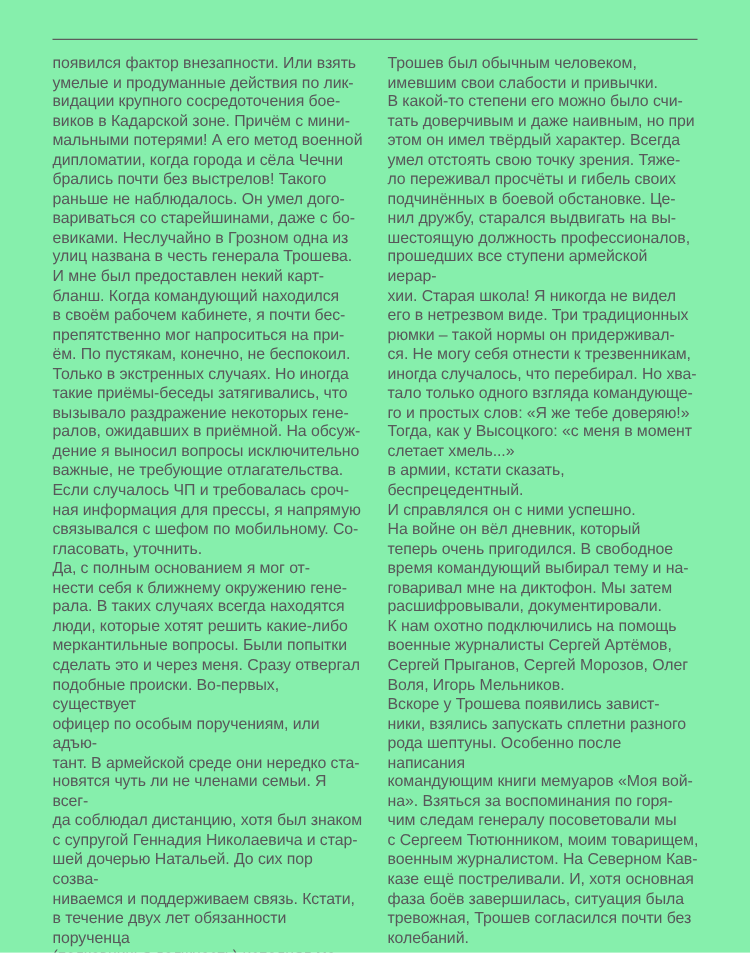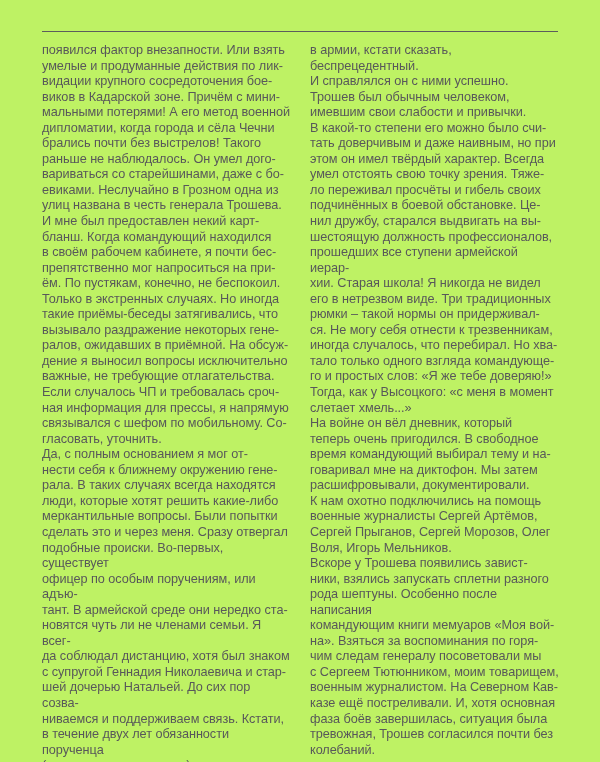--- a/index.html
+++ b/index.html
@@ -10,21 +10,21 @@
     width: 600px;
     height: 762px;
     background: #ffffff;
     font-family: "Liberation Sans", sans-serif;
     overflow: hidden;
   }
   .page {
     position: relative;
     width: 600px;
     height: 762px;
-    background: #bef264;
+    background: #86efac;
     box-sizing: border-box;
   }
   .header-rule {
     position: absolute;
     left: 42px;
     top: 31px;
     width: 516px;
     height: 0;
     border-top: 1.4px solid #5c5c5c;
   }
@@ -120,42 +120,42 @@
 да соблюдал дистанцию, хотя был знаком
 с супругой Геннадия Николаевича и стар-
 шей дочерью Натальей. До сих пор созва-
 ниваемся и поддерживаем связь. Кстати,
 в течение двух лет обязанности порученца
 (полковничья должность) исполнял мо-
 лодой прапорщик Сергей Тужик. Случай</p>
     </div>
 
     <div class="column col-right">
-      <p class="para">в армии, кстати сказать, беспрецедентный.
-И справлялся он с ними успешно.</p>
       <p class="para">    Трошев был обычным человеком,
 имевшим свои слабости и привычки.
 В какой-то степени его можно было счи-
 тать доверчивым и даже наивным, но при
 этом он имел твёрдый характер. Всегда
 умел отстоять свою точку зрения. Тяже-
 ло переживал просчёты и гибель своих
 подчинённых в боевой обстановке. Це-
 нил дружбу, старался выдвигать на вы-
 шестоящую должность профессионалов,
 прошедших все ступени армейской иерар-
 хии. Старая школа! Я никогда не видел
 его в нетрезвом виде. Три традиционных
 рюмки – такой нормы он придерживал-
 ся. Не могу себя отнести к трезвенникам,
 иногда случалось, что перебирал. Но хва-
 тало только одного взгляда командующе-
 го и простых слов: «Я же тебе доверяю!»
 Тогда, как у Высоцкого: «с меня в момент
 слетает хмель...»</p>
+      <p class="para">в армии, кстати сказать, беспрецедентный.
+И справлялся он с ними успешно.</p>
       <p class="para">    На войне он вёл дневник, который
 теперь очень пригодился. В свободное
 время командующий выбирал тему и на-
 говаривал мне на диктофон. Мы затем
 расшифровывали, документировали.
 К нам охотно подключились на помощь
 военные журналисты Сергей Артёмов,
 Сергей Прыганов, Сергей Морозов, Олег
 Воля, Игорь Мельников.</p>
       <p class="para">    Вскоре у Трошева появились завист-

